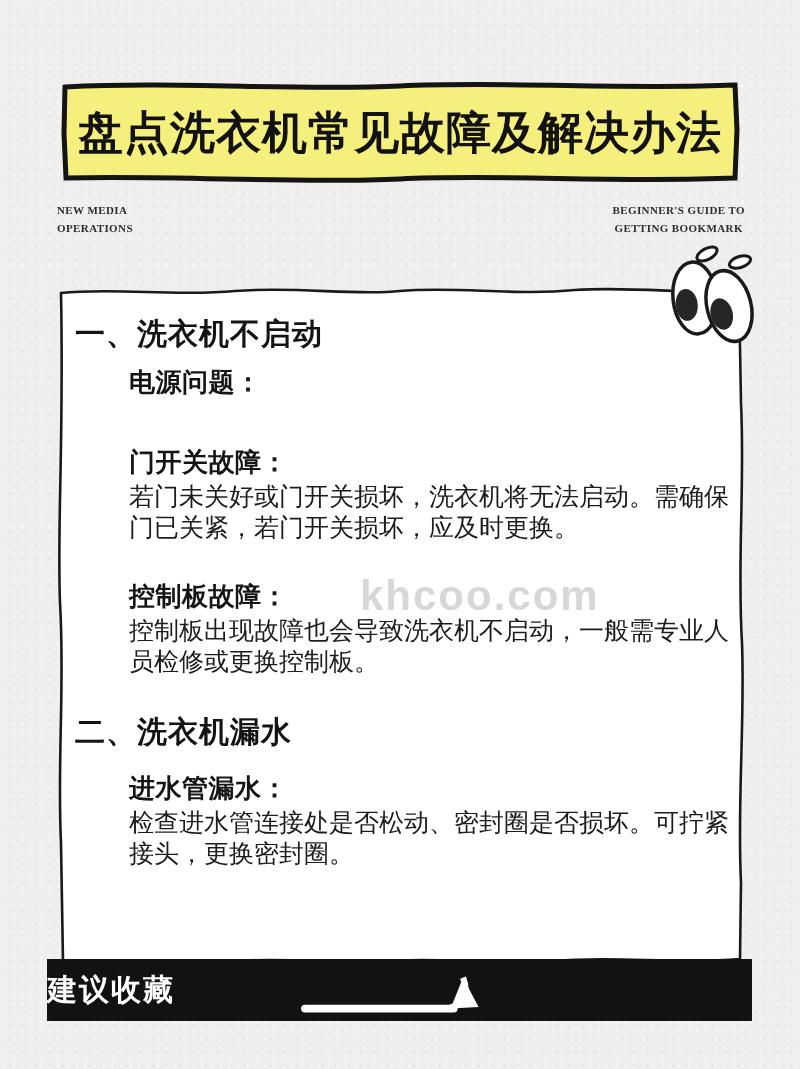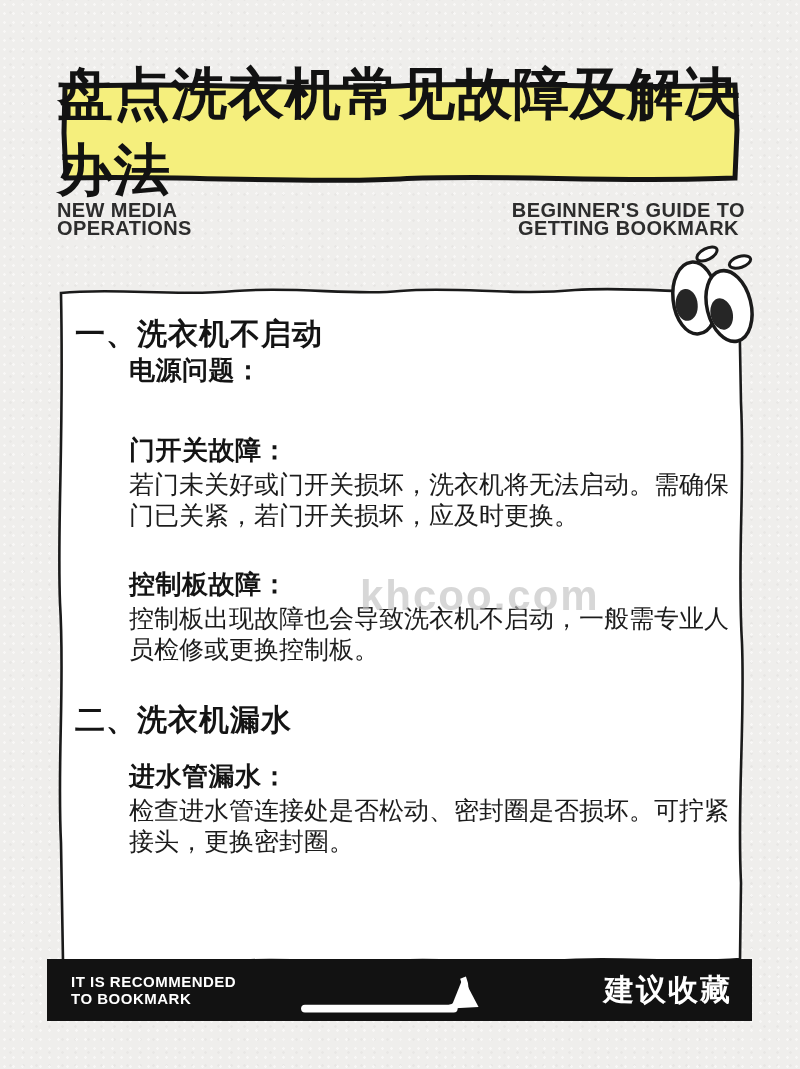--- a/index.html
+++ b/index.html
@@ -24,32 +24,32 @@
   
   .banner {
     position: absolute;
     left: 57px; top: 78px;
     width: 686px; height: 108px;
   }
   .banner svg { position: absolute; inset: 0; width: 100%; height: 100%; }
   .banner .title {
     position: absolute; inset: 0;
     display: flex; align-items: center; justify-content: center;
-    font-size: 56px; font-weight: bold; color: #121212;
+    font-size: 45px; font-weight: bold; color: #121212;
     letter-spacing: 1px; padding-top: 2px;
   }
 
   
   .subheader {
     position: absolute;
     left: 57px; top: 201px; width: 688px;
     display: flex; justify-content: space-between;
     color: #2d2d2d;
   }
-  .subheader .blk { font-size: 20px; line-height: 18px; letter-spacing: 0.4px; font-weight: bold; }
+  .subheader .blk { font-size: 11px; line-height: 18px; letter-spacing: 0.4px; font-weight: bold; font-family: Liberation Serif, serif; }
   .subheader .right { text-align: center; }
 
   
   .card {
     position: absolute;
     left: 55px; top: 283px;
     width: 690px; height: 682px;
   }
   .card > svg.frame { position: absolute; inset: 0; width: 100%; height: 100%; }
   .card .inner {
@@ -64,21 +64,21 @@
   .item .label {
     font-size: 26px; line-height: 34px; font-weight: bold; color: #141414;
     letter-spacing: 0.5px;
   }
   .item .body {
     margin-top: 2px;
     width: 614px;
     font-size: 25px; line-height: 31px; color: #1c1c1c;
     letter-spacing: 0;
   }
-  .mt12 { }
+  .mt12 { margin-top: 12px; }
   .mt46 { margin-top: 46px; }
   .mt22 { margin-top: 36px; }
   .mt20 { margin-top: 20px; }
 
   
   .eyes {
     position: absolute;
     left: 645px; top: 238px;
     width: 130px; height: 130px;
   }
@@ -184,24 +184,20 @@
       <ellipse cx="62" cy="16" rx="11" ry="5.5" fill="#ffffff" stroke="#1a1a1a" stroke-width="3"></ellipse>
     </g>
     <g transform="rotate(-18 95 24)">
       <ellipse cx="95" cy="24" rx="11" ry="5.5" fill="#ffffff" stroke="#1a1a1a" stroke-width="3"></ellipse>
     </g>
   </svg>
 
   <div class="watermark">khcoo.com</div>
 
   <div class="footer">
-    <div class="left">
-      <div>IT IS RECOMMENDED</div>
-      <div>TO BOOKMARK</div>
-    </div>
     <div class="right">建议收藏</div>
   </div>
 
   <svg class="footer arrow" style="background:transparent" viewBox="0 0 130 40">
     <path d="M4 32 L100 32" stroke="#ffffff" stroke-width="5" stroke-linecap="round" fill="none"></path>
     <path d="M96 32 C106 30 110 22 106 12" stroke="#ffffff" stroke-width="4" fill="none"></path>
     <path d="M106 12 L116 31 L98 32 Z" fill="#ffffff"></path>
   </svg>
 
 </div>

